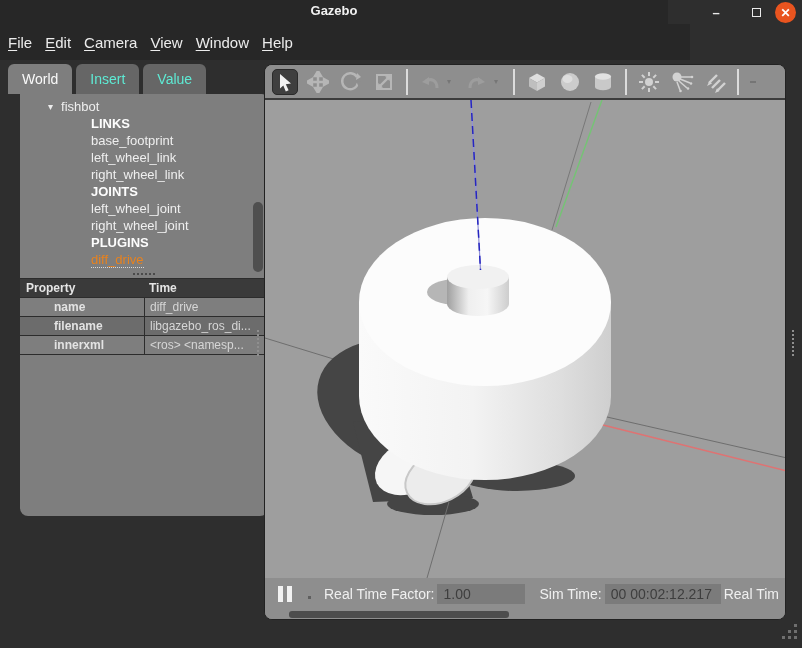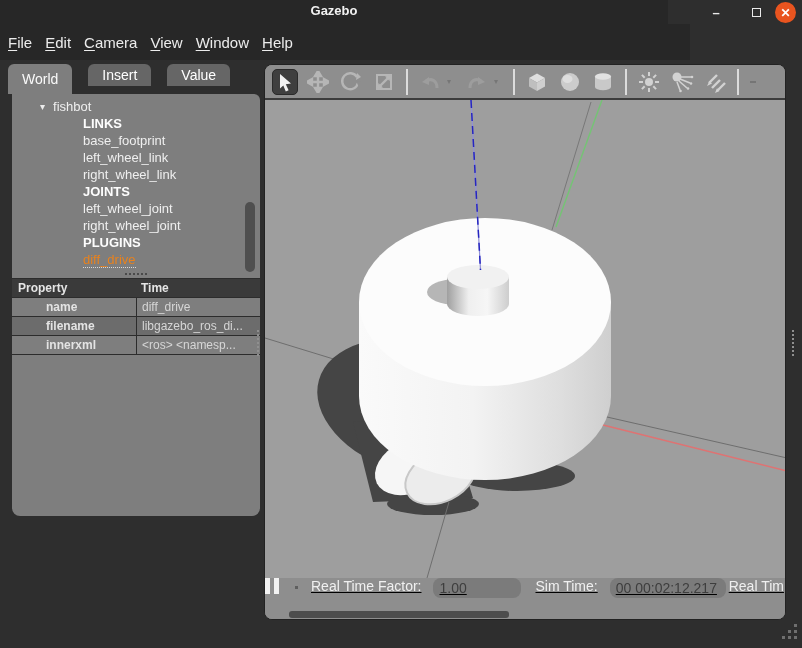--- a/index.html
+++ b/index.html
@@ -20,25 +20,25 @@
   .btn-max { left:746px; }
   .btn-max .sq { width:9px; height:9px; border:1.5px solid #eaeaea; }
   .btn-close { left:775px; width:21px; height:21px; border-radius:50%;
                background:#e9541f; color:#fff; font-size:12px; font-weight:bold; }
   
   .menubar { position:absolute; left:0; top:24px; width:690px; height:36px; background:#272727;
              display:flex; align-items:center; padding-left:7px; gap:11px; }
   .menu-item { color:#ececec; font-size:15px; padding:2px 1px; cursor:default; }
   .mn { text-decoration:underline; text-underline-offset:2px; }
   
-  .tabs { position:absolute; left:8px; top:64px; height:30px; display:flex; gap:16px;justify-content:flex-end; }
-  .tab { border-radius:6px 6px 0 0; padding:0 14px; font-size:14px; color:#ffffff;
-         display:flex; align-items:center; justify-content:center; height:22px; background:#666; }
+  .tabs { position:absolute; left:8px; top:64px; height:30px; display:flex; gap:4px;justify-content:flex-end; }
+  .tab { border-radius:6px 6px 0 0; padding:0 14px; font-size:14px; color:#5eead4;
+         display:flex; align-items:center; justify-content:center; height:30px; background:#666; }
   .tab.active { background:#7e7e7e; color:#fafafa; height:30px; }
-  .panel-body { position:absolute; left:12px; top:94px; width:248px; height:422px;
+  .panel-body { position:absolute; left:20px; top:94px; width:248px; height:422px;
                 background:#7e7e7e; border-radius:0 6px 8px 8px; overflow:hidden; }
   .tree { padding-top:4px; position:relative; }
   .tree-row { height:17px; line-height:17px; font-size:13px; color:#efefef; white-space:nowrap; }
   .tree-row.root { padding-left:28px; }
   .expander { display:inline-block; font-size:10px; color:#ececec; margin-right:8px; vertical-align:1px;}
   .tree-row.section { padding-left:71px; font-weight:bold; color:#fdfdfd; }
   .tree-row.child { padding-left:71px; }
   .tree-row.selected span.lbl { color:#e8821e; border-bottom:1px dotted #d8d8d8; }
   .vscroll-thumb { position:absolute; right:5px; top:108px; width:10px; height:70px;
                    border-radius:5px; background:#4f4f4f; }
@@ -64,28 +64,28 @@
   .vtoolbar { height:35px; background:#8e8e8e; border-bottom:2px solid #3c3c3c;
               display:flex; align-items:center; padding-left:7px; gap:7px; }
   .tbtn { width:26px; height:26px; display:flex; align-items:center; justify-content:center; }
   .tbtn.active { background:#3f3f3f; border:1px solid #2a2a2a; border-radius:5px; }
   .tsep { width:2px; height:26px; background:#dcdcdc; margin:0 2px; }
   .caret { font-size:8px; color:#767676; margin-left:-3px; }
   .tbtn-mini { width:10px; }
   .scene { position:relative; height:478px; background:#9e9e9e; }
   .scene svg { position:absolute; left:0; top:0; }
   
-  .statusbar { height:31px; background:#8e8e8e; display:flex; 
-               padding-left:0; white-space:nowrap; overflow:hidden;text-decoration:underline; }
+  .statusbar { height:31px; background:#8e8e8e; display:flex; align-items:center;
+               padding-left:13px; white-space:nowrap; overflow:hidden; }
   .pause-btn { display:flex; gap:4px; margin-right:16px; }
   .pause-btn i { display:block; width:5px; height:16px; background:#f2f2f2; }
   .step-dot { width:3px; height:3px; background:#5f5f5f; margin-right:13px; margin-top:8px; }
   .sb-label { color:#f0f0f0; font-size:14px; }
-  .sb-field { background:#7b7b7b; border-radius:8px; height:20px; color:#3e3e3e; font-size:14px;
-              display:flex; align-items:center; padding:0 6px; margin-left:12px; }
+  .sb-field { background:#7b7b7b; border-radius:0; height:20px; color:#3e3e3e; font-size:14px;
+              display:flex; align-items:center; padding:0 6px; margin-left:3px; }
   .f-rtf { width:88px; }
   .f-sim { width:116px; }
   .hscroll { height:12px; background:#8e8e8e; position:relative; }
   .hscroll-thumb { position:absolute; left:24px; top:2px; width:220px; height:7px;
                    border-radius:3px; background:#4d4d4d; }
   
   .grip { position:absolute; right:4px; bottom:4px; }
 </style>
 </head>
 <body>

